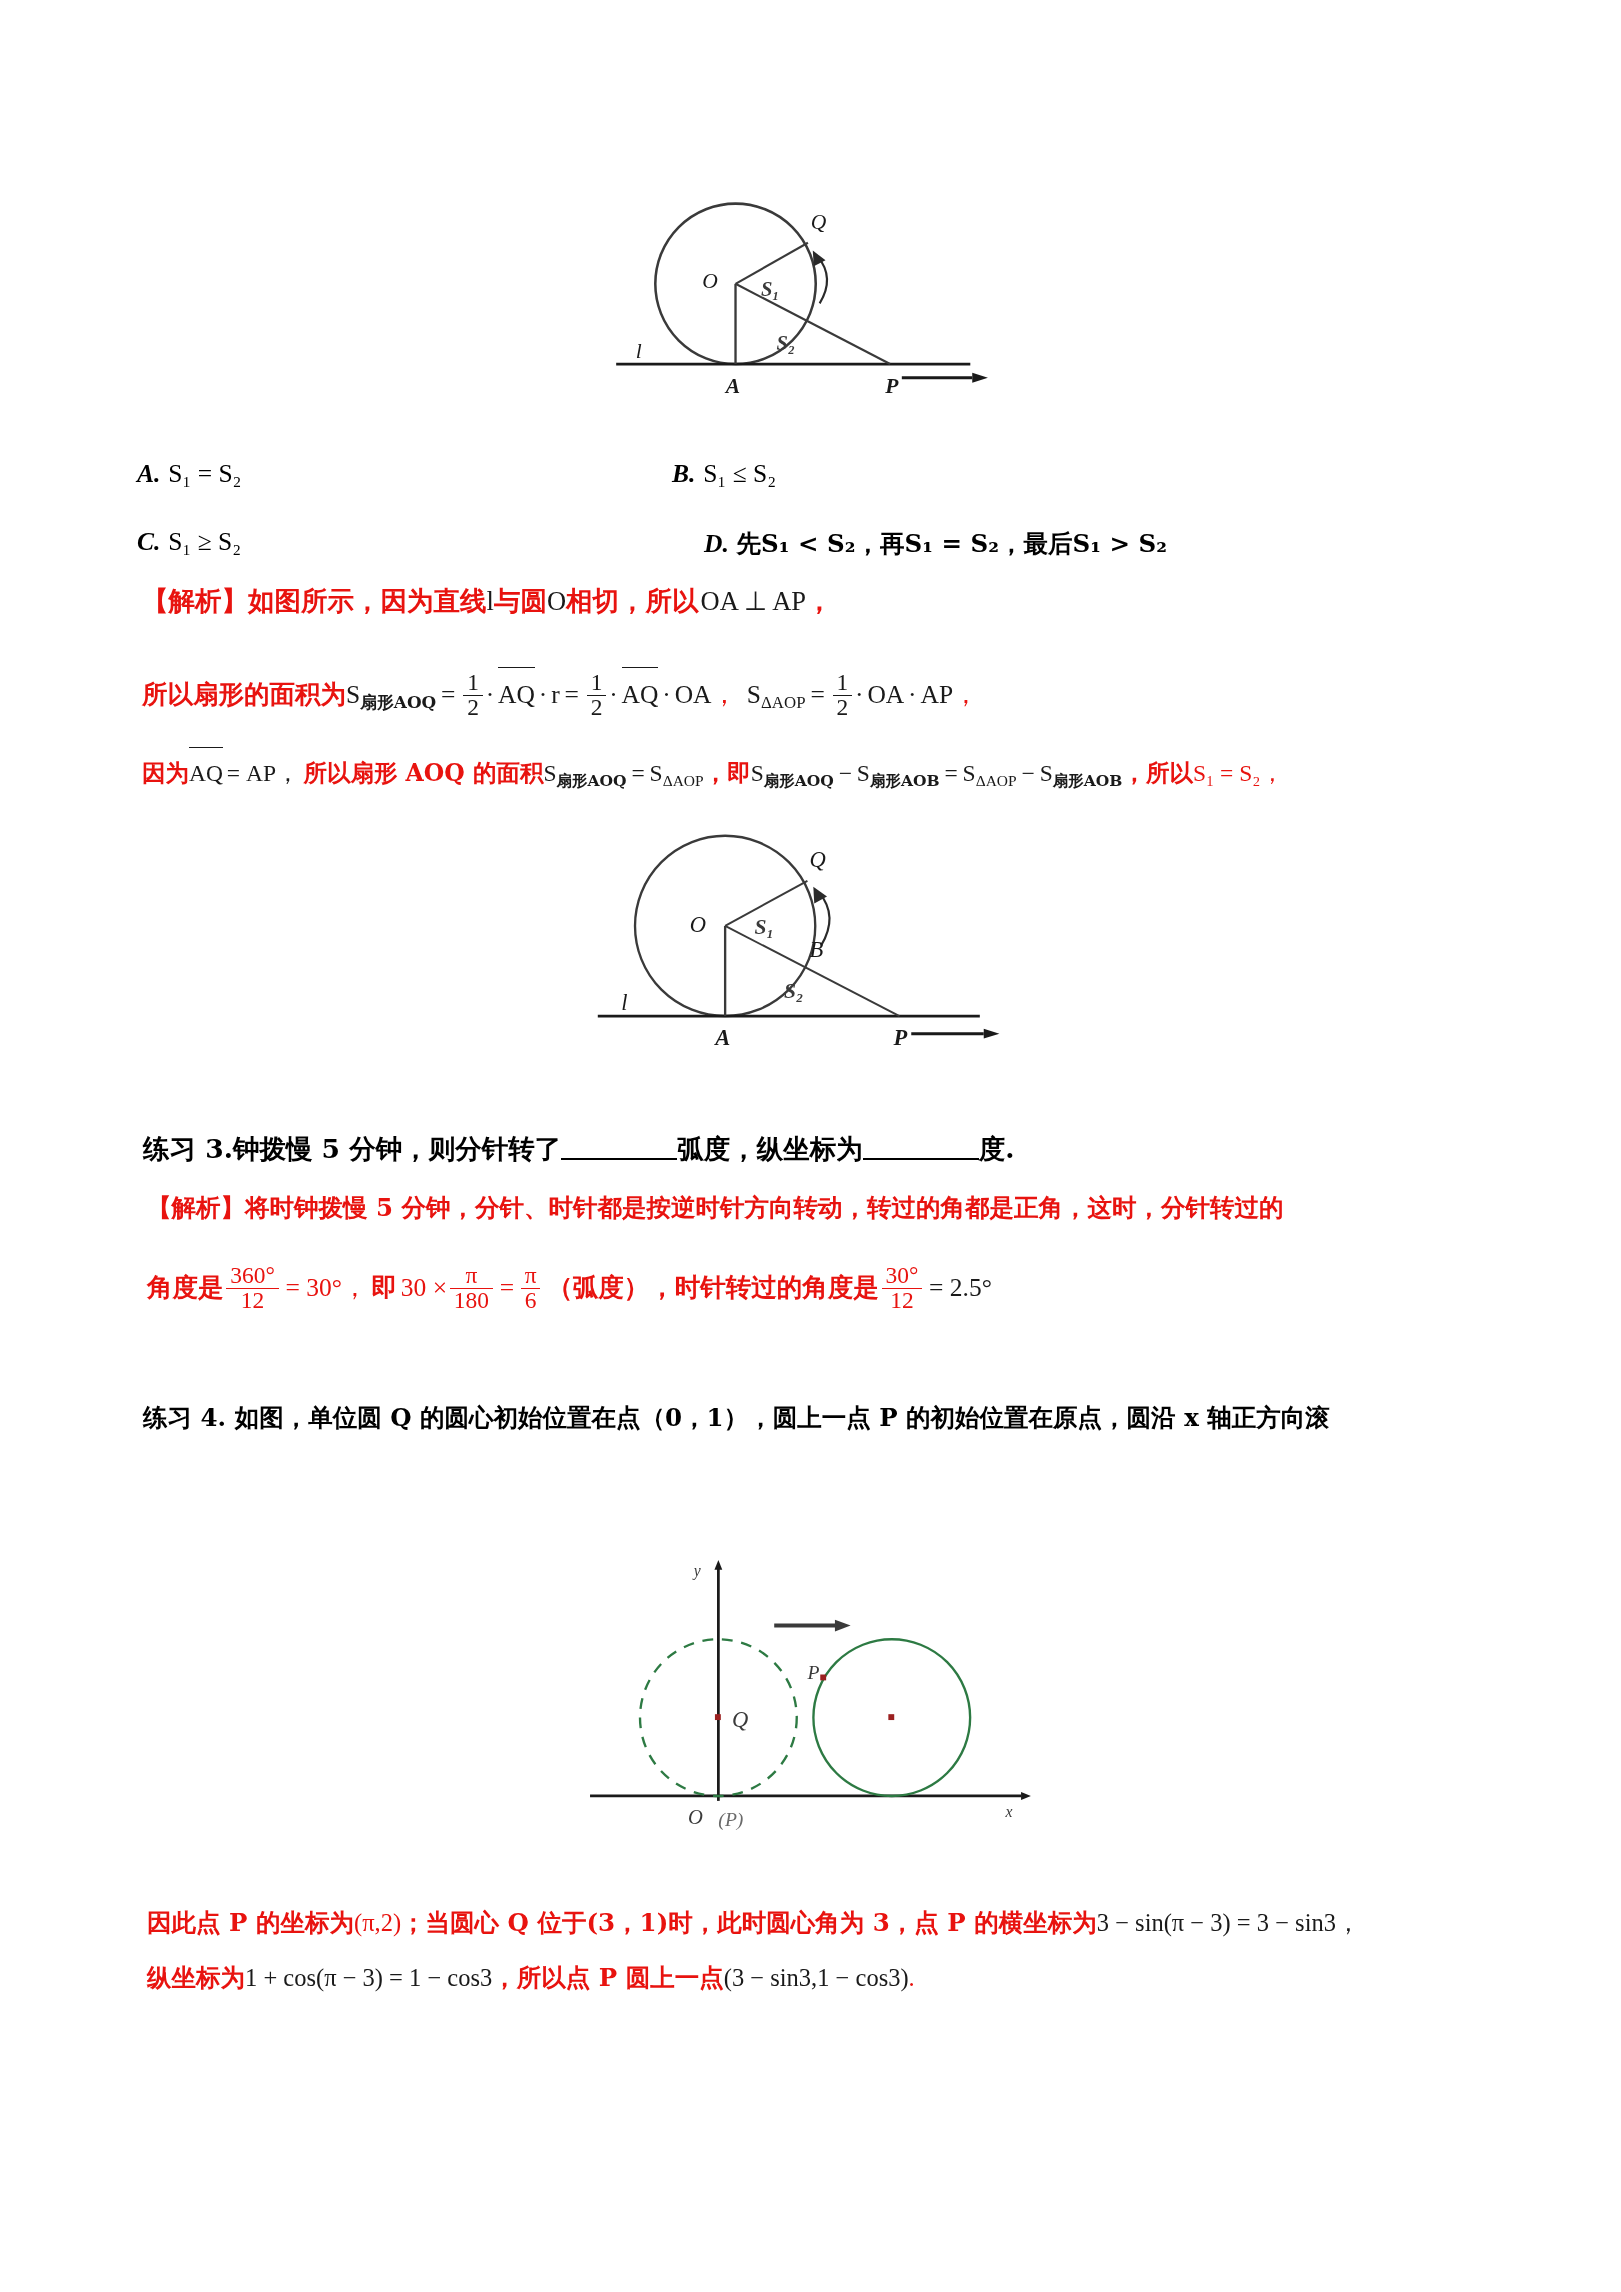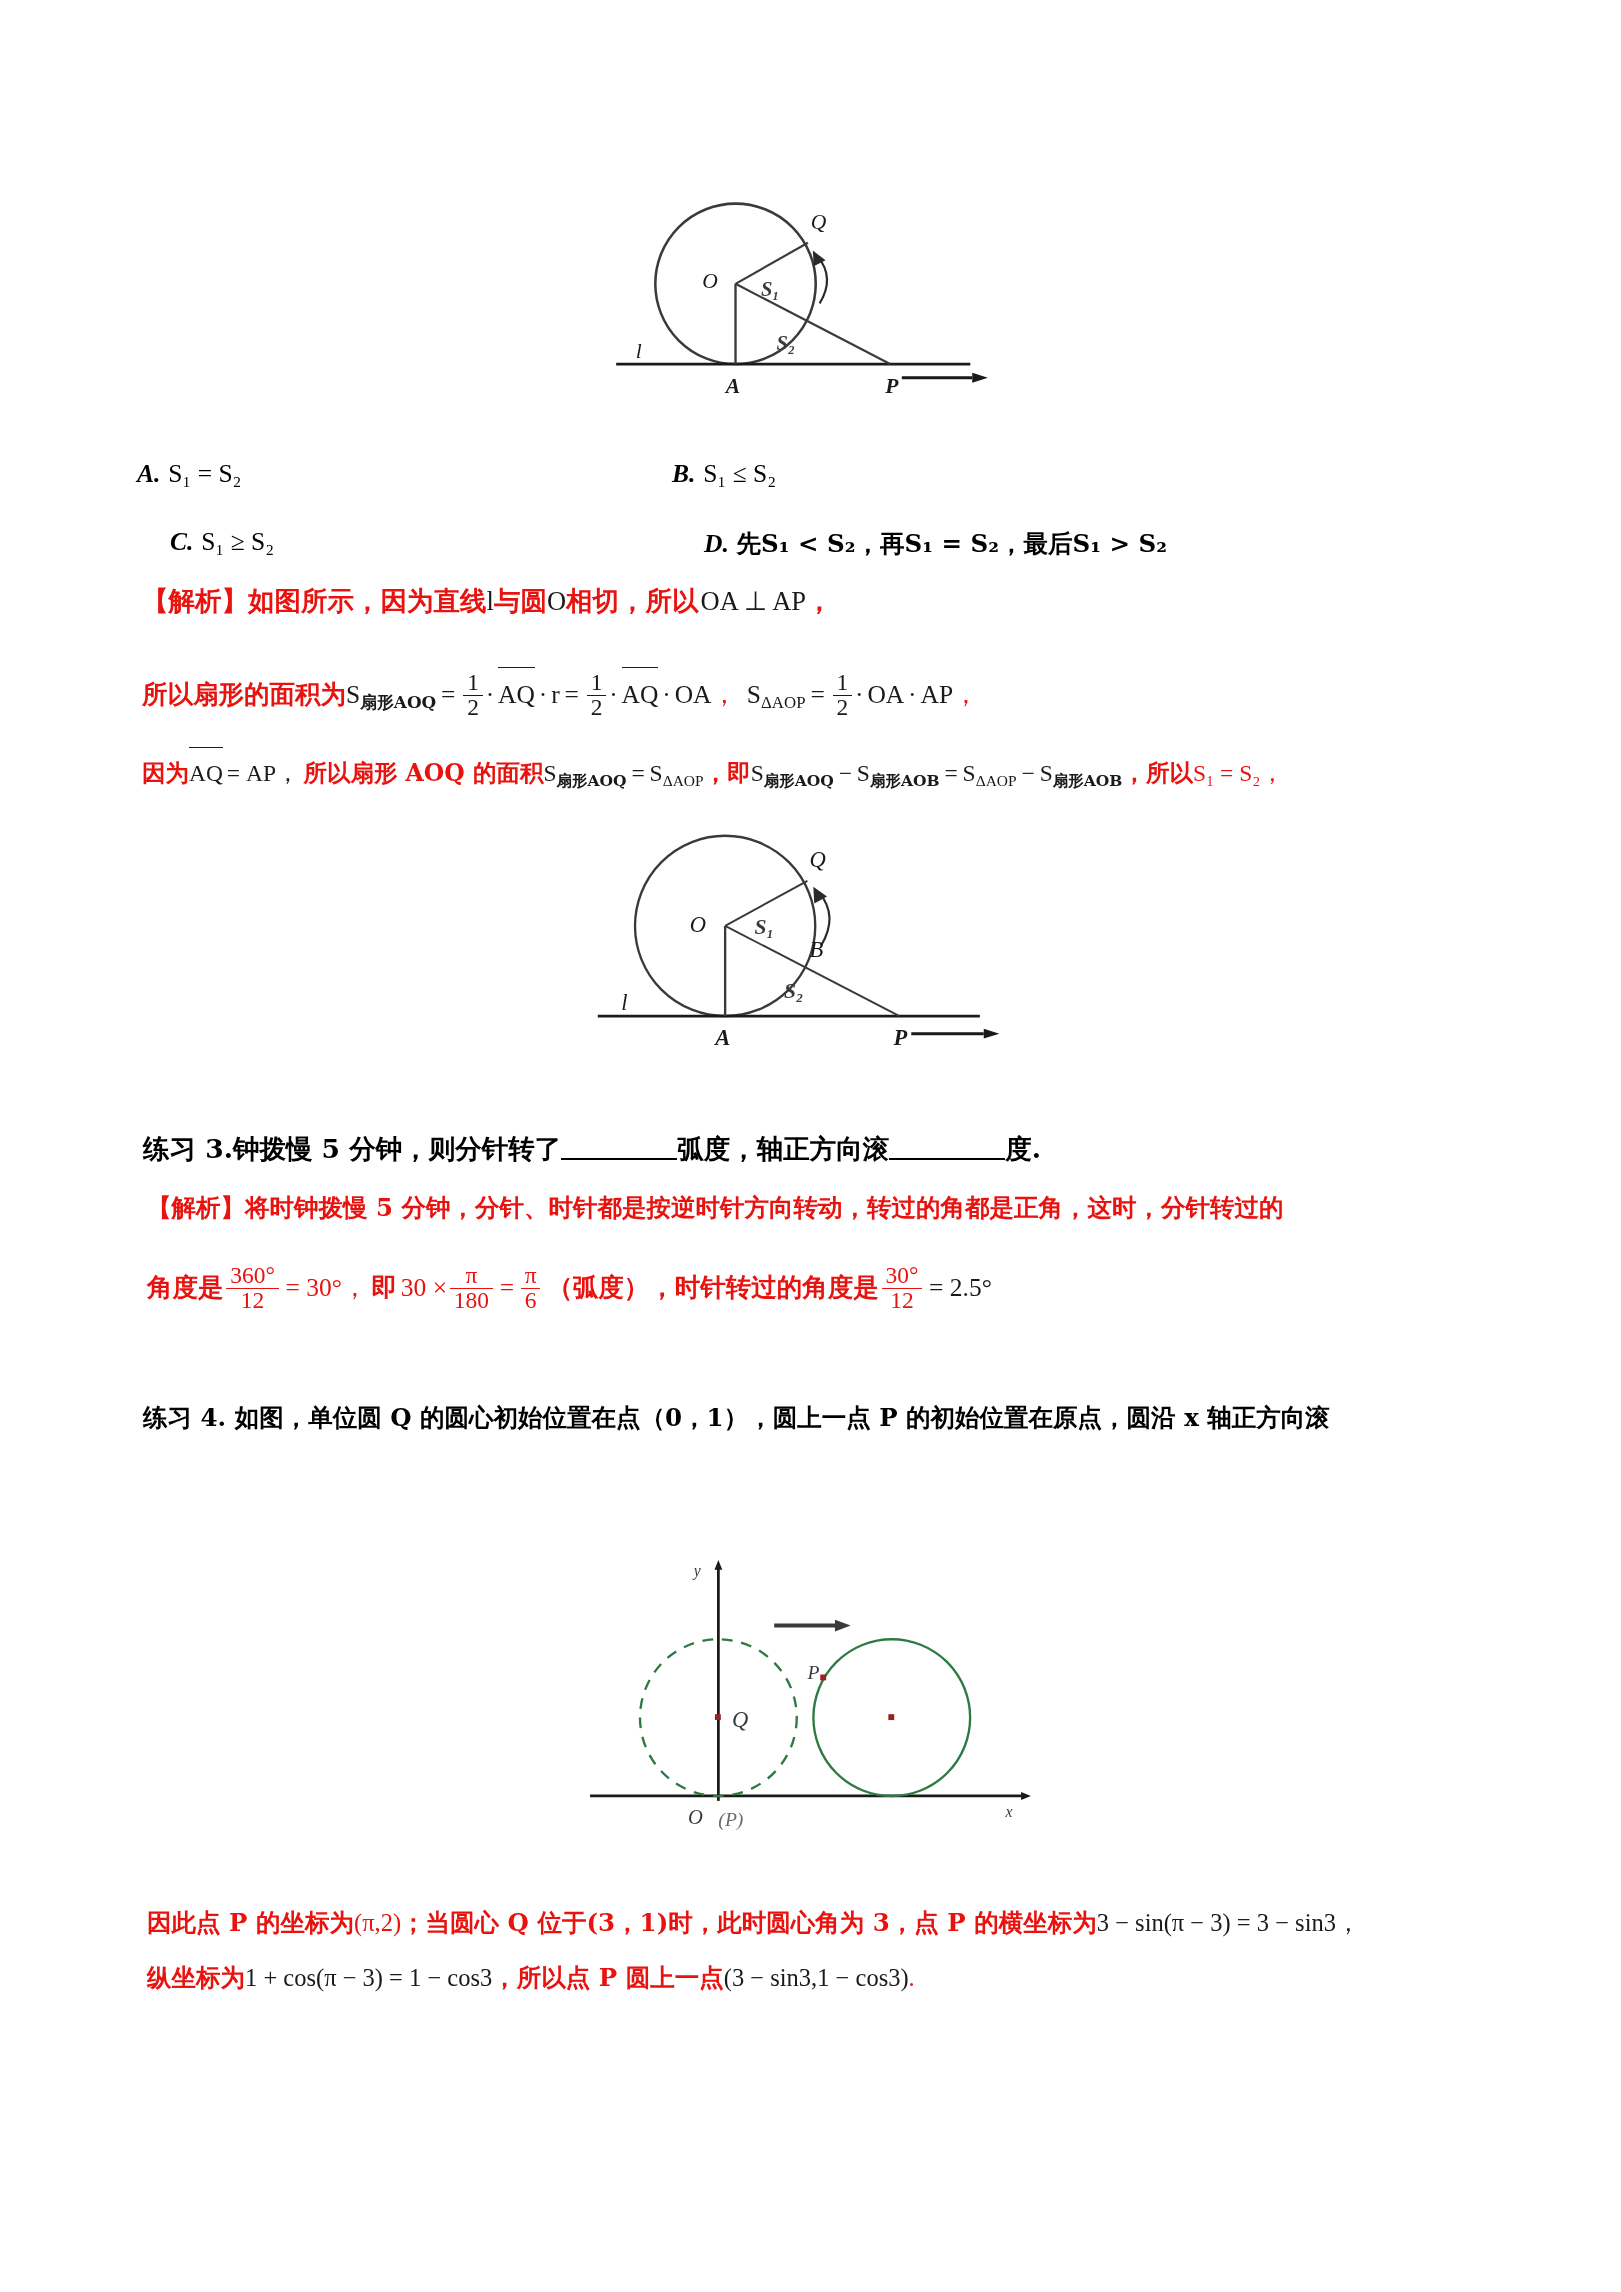--- a/index.html
+++ b/index.html
@@ -118,21 +118,21 @@
       <text x="172" y="168" font-family="Liberation Serif, serif" font-style="italic" font-size="21" font-weight="bold" fill="#3a3a3a">S₂</text>
     </svg>
   </div>
 
   <div class="opt" style="left:137px; top:459px;">
     <span class="lbl mathit">A.</span><span class="mathit">S₁ = S₂</span>
   </div>
   <div class="opt" style="left:672px; top:459px;">
     <span class="lbl mathit">B.</span><span class="mathit">S₁ ≤ S₂</span>
   </div>
-  <div class="opt" style="left:137px; top:527px;margin-left:33px;">
+  <div class="opt" style="left:137px; top:527px;">
     <span class="lbl mathit">C.</span><span class="mathit">S₁ ≥ S₂</span>
   </div>
   <div class="opt" style="left:704px; top:527px;">
     <span class="lbl mathit">D.</span><span class="cn" style="font-size:24.5px;">先S₁ &lt; S₂，再S₁ = S₂，最后S₁ &gt; S₂</span>
   </div>
 
   <div class="line" style="left:142px; top:588px; font-size:26.5px;">
     <span class="cn red">【解析】</span><span class="cn red">如图所示，因为直线</span><span class="mathit blk">l</span><span class="cn red">与圆</span><span class="mathit blk">O</span><span class="cn red">相切，所以</span><span class="mathit blk" style="margin-left:2px;">OA ⊥ AP</span><span class="cn red">，</span>
   </div>
 
@@ -160,21 +160,21 @@
       <text x="226" y="142" font-family="Liberation Serif, serif" font-style="italic" font-size="23" fill="#1a1a1a">B</text>
       <text x="130" y="232" font-family="Liberation Serif, serif" font-style="italic" font-size="23" font-weight="bold" fill="#1a1a1a">A</text>
       <text x="312" y="232" font-family="Liberation Serif, serif" font-style="italic" font-size="23" font-weight="bold" fill="#1a1a1a">P</text>
       <text x="34" y="196" font-family="Liberation Serif, serif" font-style="italic" font-size="23" fill="#1a1a1a">l</text>
       <text x="170" y="118" font-family="Liberation Serif, serif" font-style="italic" font-size="22" font-weight="bold" fill="#3a3a3a">S₁</text>
       <text x="200" y="184" font-family="Liberation Serif, serif" font-style="italic" font-size="22" font-weight="bold" fill="#3a3a3a">S₂</text>
     </svg>
   </div>
 
   <div class="line" style="left:143px; top:1131px; font-size:26.5px;">
-    <span class="cn">练习 3.钟拨慢 5 分钟，则分针转了</span><span class="blank" style="width:116px;"></span><span class="cn">弧度，轴正方向滚</span><span class="blank" style="width:116px;"></span><span class="cn">度.</span>
+    <span class="cn">练习 3.钟拨慢 5 分钟，则分针转了</span><span class="blank" style="width:116px;"></span><span class="cn">弧度，纵坐标为</span><span class="blank" style="width:116px;"></span><span class="cn">度.</span>
   </div>
 
   <div class="line" style="left:147px; top:1196px; font-size:24.5px;">
     <span class="cn red">【解析】</span><span class="cn red">将时钟拨慢 5 分钟，分针、时针都是按逆时针方向转动，转过的角都是正角，这时，分针转过的</span>
   </div>
 
   <div class="line" style="left:147px; top:1264px; font-size:25.5px;">
     <span class="cn red">角度是</span><span class="frac red"><span class="num">360°</span><span class="den">12</span></span><span class="mathup red" style="margin-left:3.9px;">= 30°，</span><span class="cn red" style="margin-left:3.9px;">即</span><span class="mathup red" style="margin-left:3.9px;">30 ×</span><span class="frac red"><span class="num">π</span><span class="den">180</span></span><span class="mathup red" style="margin:0 3.9px;">=</span><span class="frac red"><span class="num">π</span><span class="den">6</span></span><span class="cn red" style="margin-left:3.9px;">（弧度），</span><span class="cn red">时针转过的角度是</span><span class="frac red"><span class="num">30°</span><span class="den">12</span></span><span class="mathup blk" style="margin-left:3.9px;">= 2.5°</span>
   </div>
 

